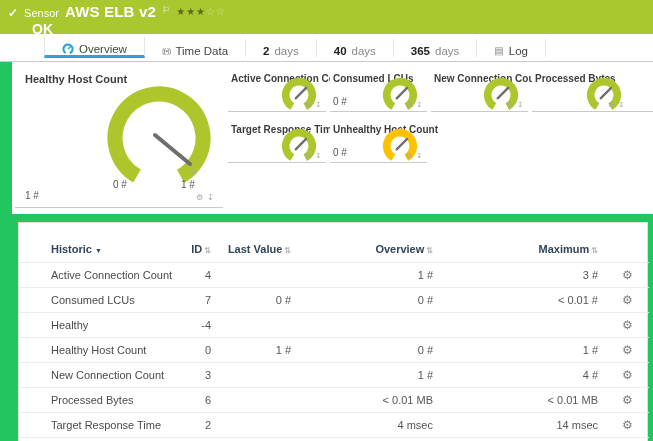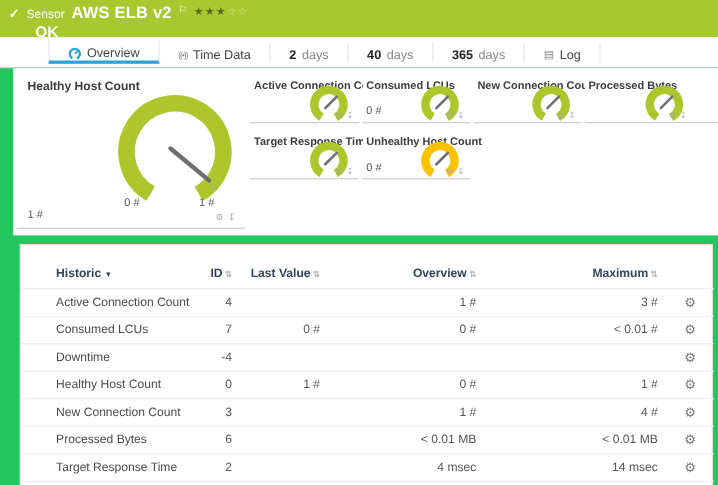--- a/index.html
+++ b/index.html
@@ -216,21 +216,21 @@
           </tr>
           <tr>
             <td class="c-name">Consumed LCUs</td>
             <td>7</td>
             <td>0 #</td>
             <td>0 #</td>
             <td>&lt; 0.01 #</td>
             <td class="c-act"><span class="row-gear">⚙</span></td>
           </tr>
           <tr>
-            <td class="c-name">Downtime</td>
+            <td class="c-name">Healthy</td>
             <td>-4</td>
             <td></td>
             <td></td>
             <td></td>
             <td class="c-act"><span class="row-gear">⚙</span></td>
           </tr>
           <tr>
             <td class="c-name">Healthy Host Count</td>
             <td>0</td>
             <td>1 #</td>

